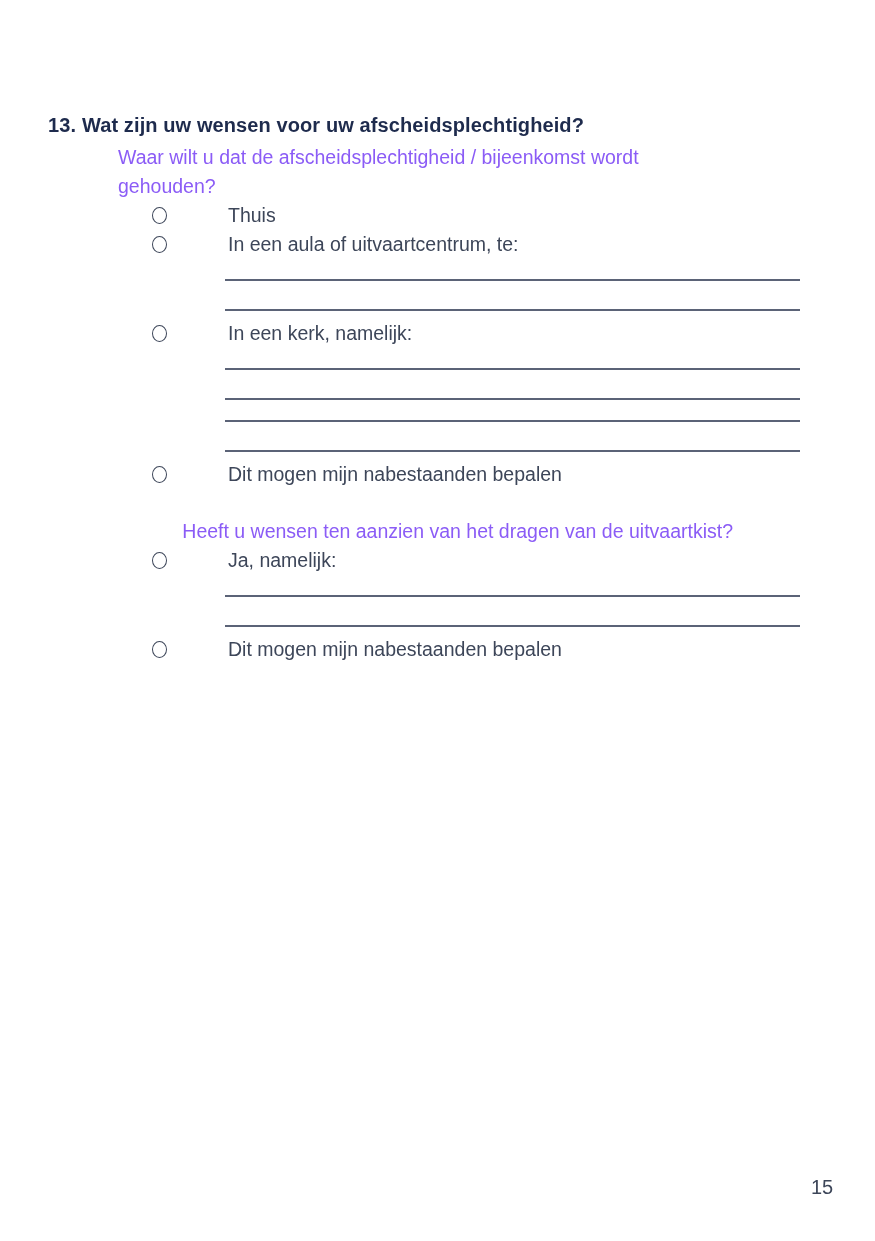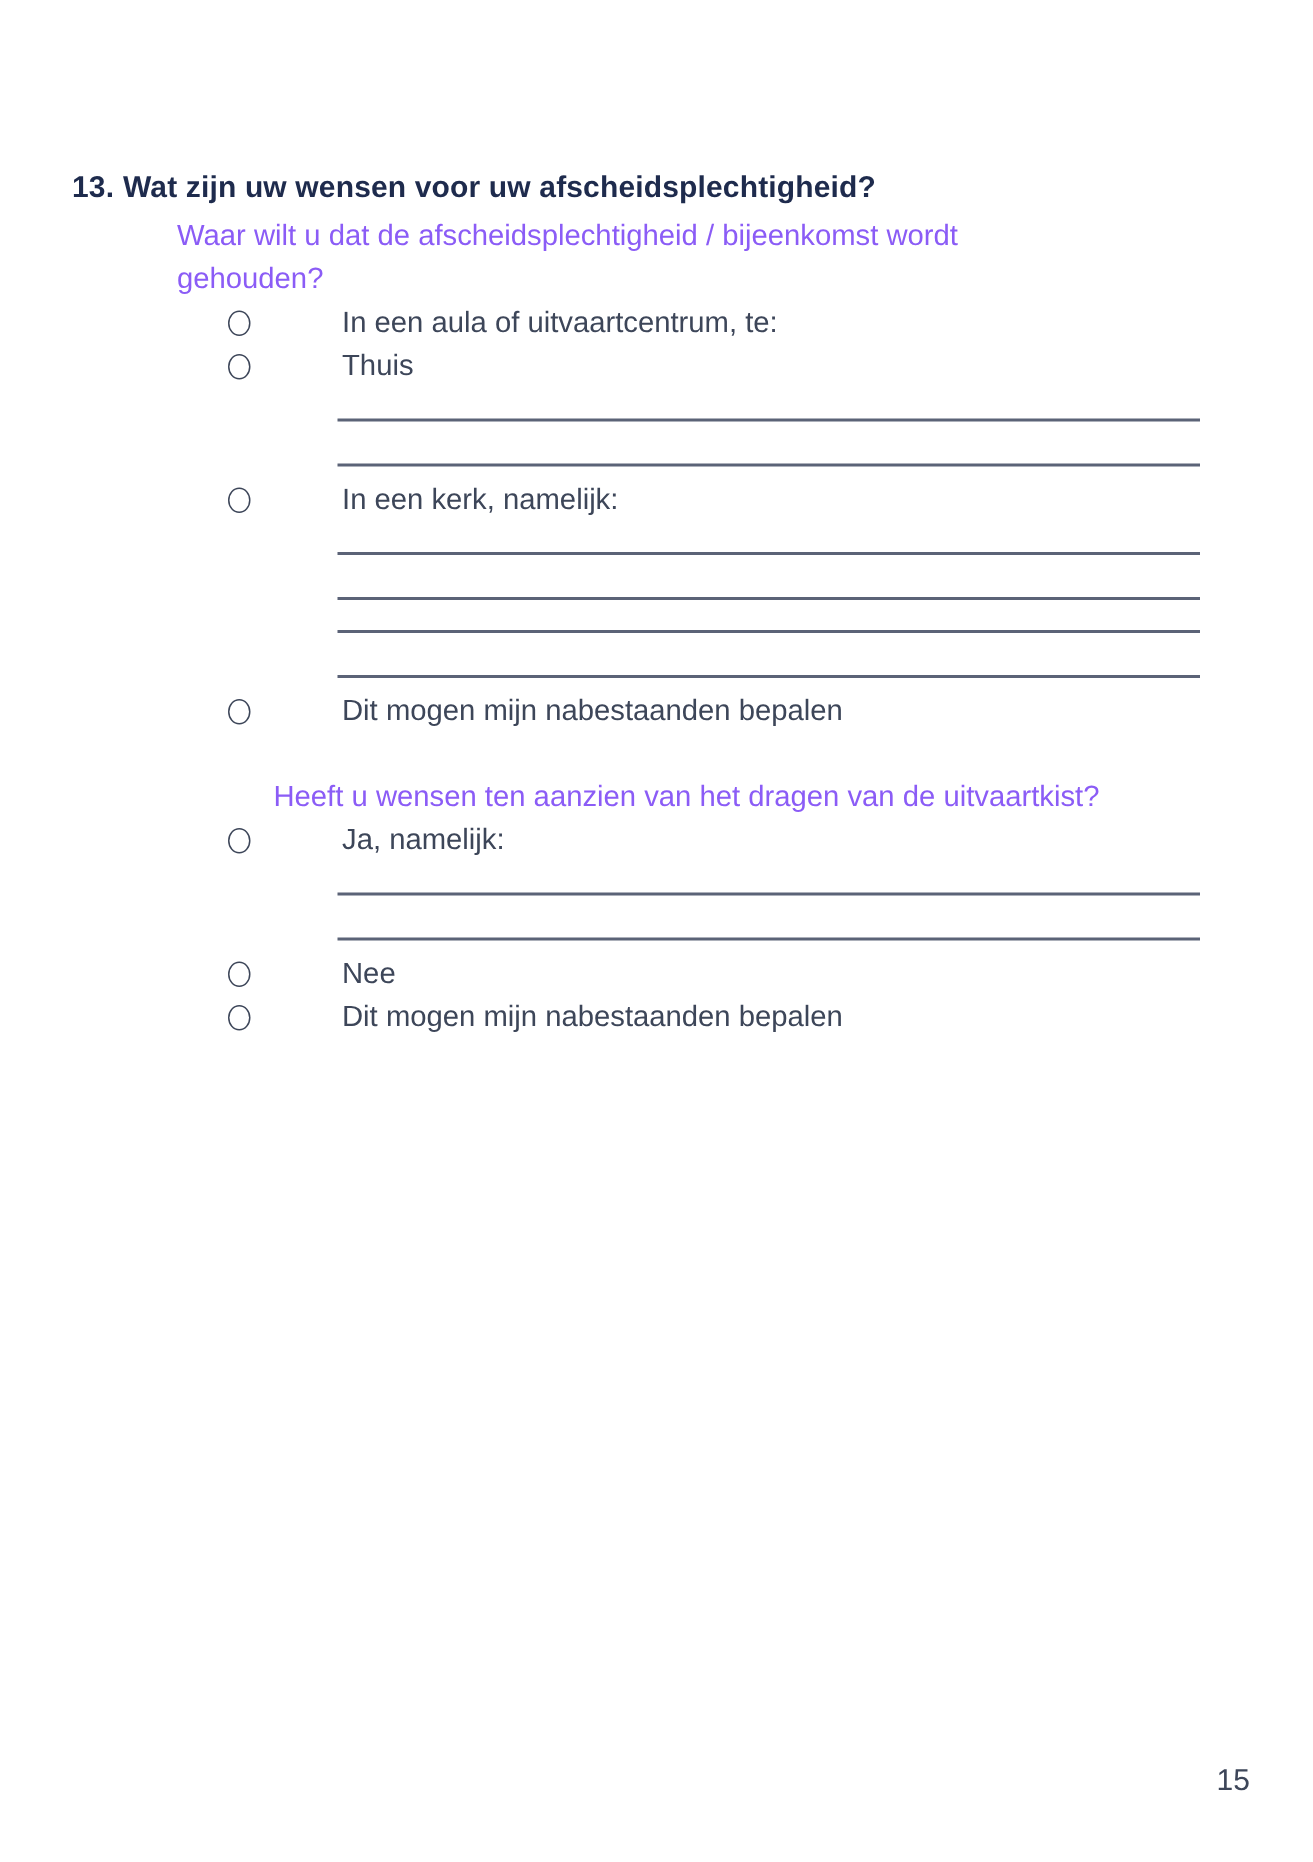--- a/index.html
+++ b/index.html
@@ -81,26 +81,26 @@
 <div class="page">
 
   <div class="q-title">
     <span class="q-num">13.</span><span>Wat zijn uw wensen voor uw afscheidsplechtigheid?</span>
   </div>
 
   <div class="prompt">Waar wilt u dat de afscheidsplechtigheid / bijeenkomst wordt gehouden?</div>
 
   <div class="opt-row">
     <span class="radio"></span>
-    <span class="opt-label">In een aula of uitvaartcentrum, te:</span>
+    <span class="opt-label">Thuis</span>
   </div>
 
   <div class="opt-row">
     <span class="radio"></span>
-    <span class="opt-label">Thuis</span>
+    <span class="opt-label">In een aula of uitvaartcentrum, te:</span>
   </div>
   <div class="write-lines">
     <div class="write-line"></div>
     <div class="write-line"></div>
   </div>
 
   <div class="opt-row">
     <span class="radio"></span>
     <span class="opt-label">In een kerk, namelijk:</span>
   </div>
@@ -124,24 +124,20 @@
 
   <div class="opt-row">
     <span class="radio"></span>
     <span class="opt-label">Ja, namelijk:</span>
   </div>
   <div class="write-lines">
     <div class="write-line"></div>
     <div class="write-line"></div>
   </div>
 
-  <div class="opt-row">
-    <span class="radio"></span>
-    <span class="opt-label">Nee</span>
-  </div>
 
   <div class="opt-row">
     <span class="radio"></span>
     <span class="opt-label">Dit mogen mijn nabestaanden bepalen</span>
   </div>
 
   <div class="page-number">15</div>
 
 </div>
 

